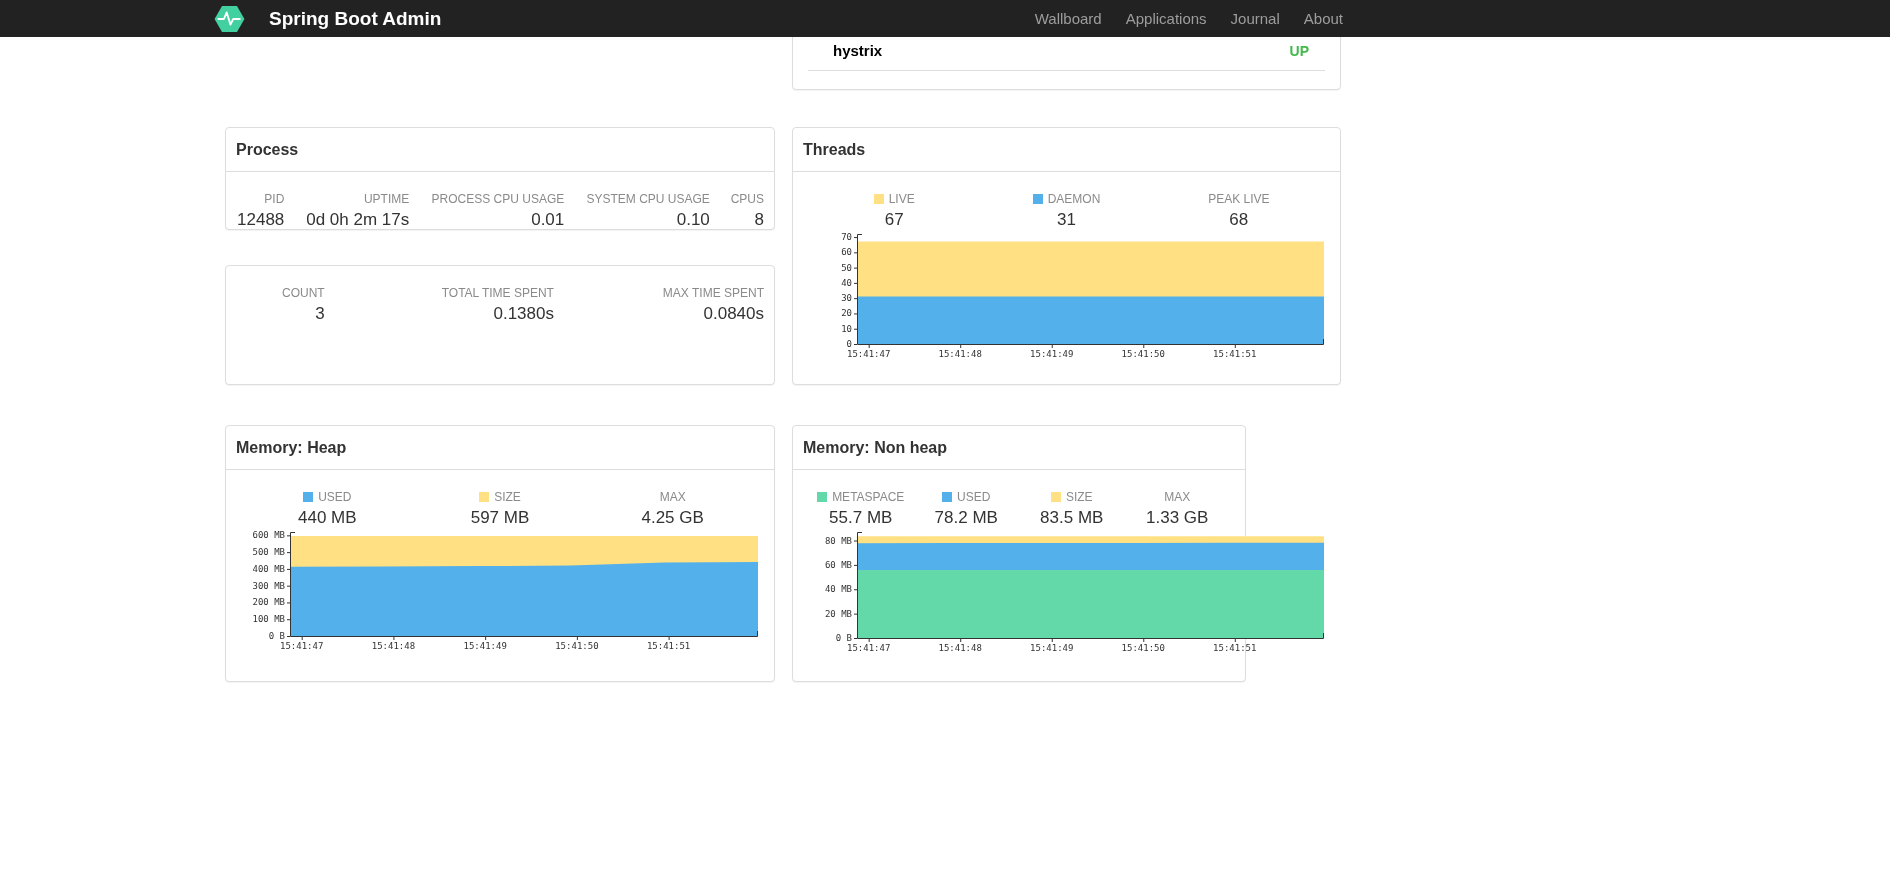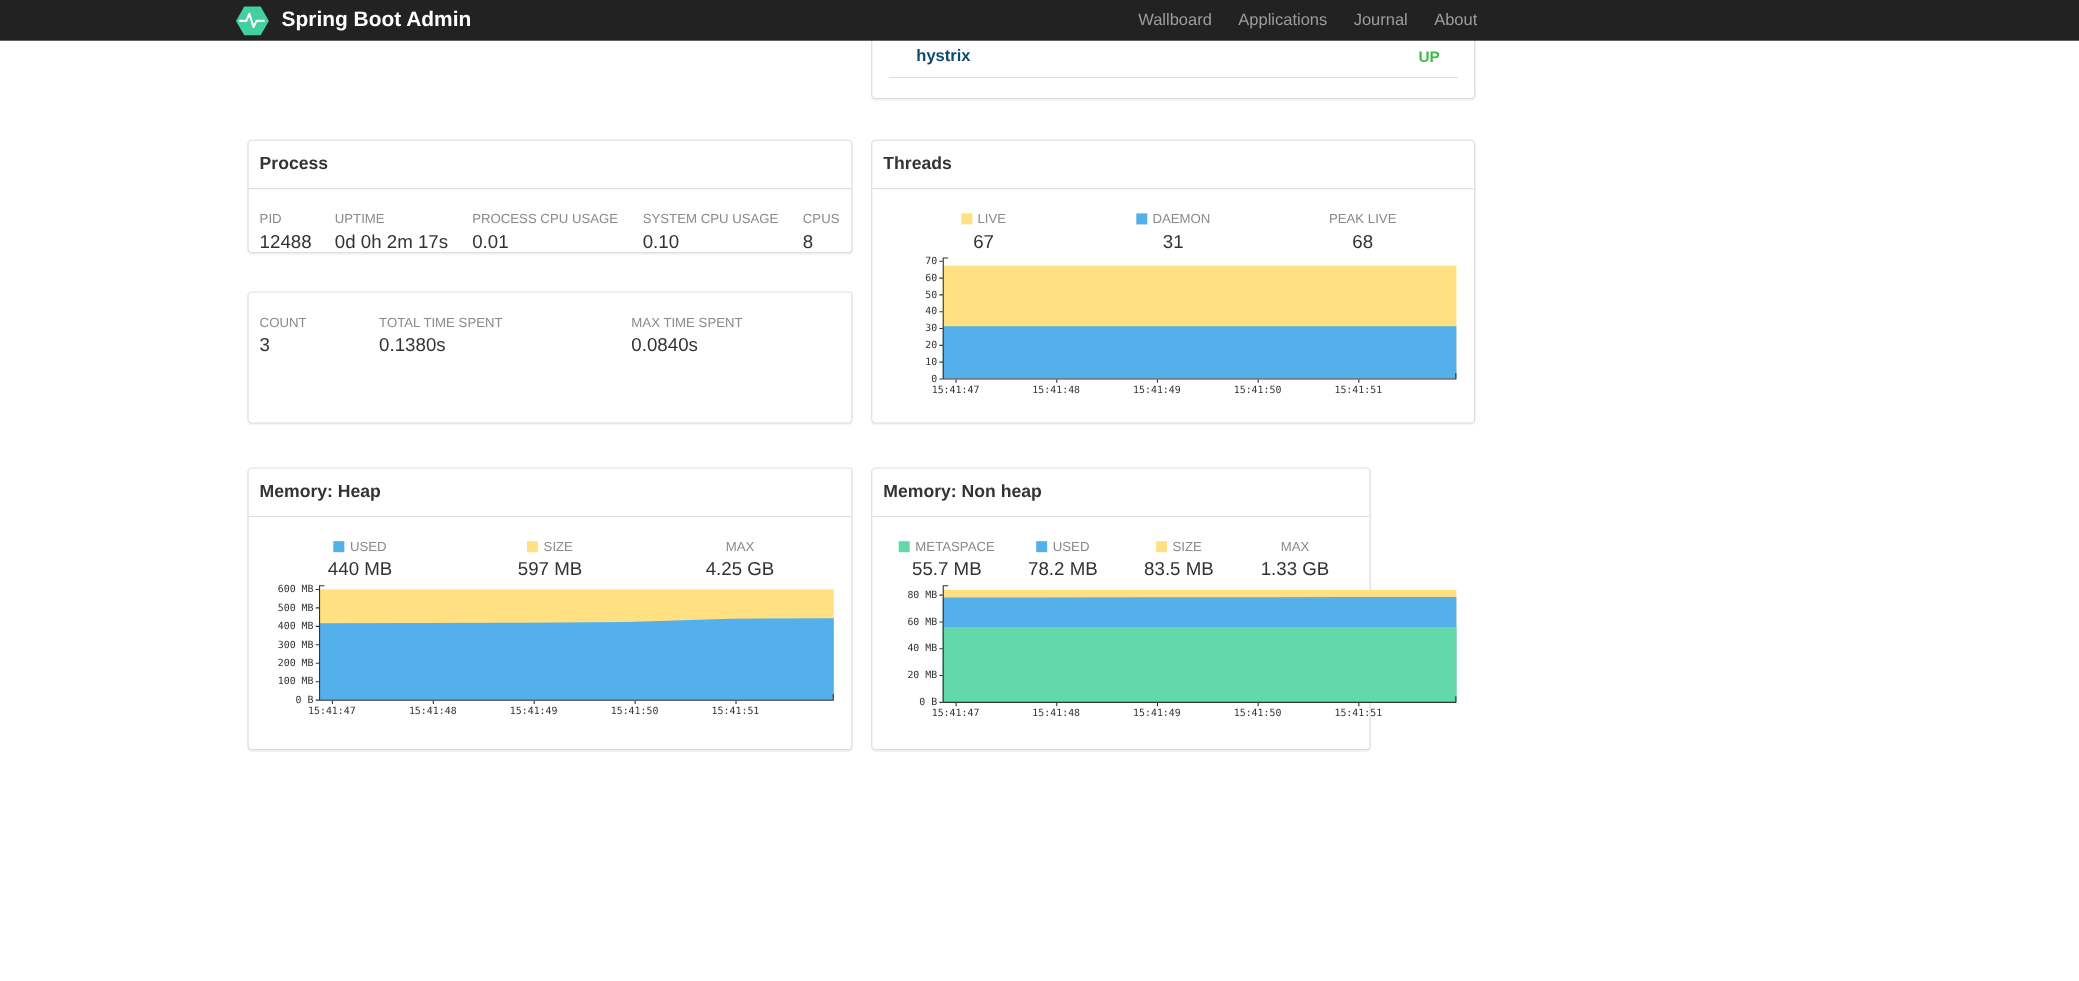--- a/index.html
+++ b/index.html
@@ -17,21 +17,21 @@
     position: absolute; top: 0; left: 0;
     width: 100%; height: 37px;
     background: #222;
     z-index: 10;
   }
   .navbar-inner {
     height: 100%;
     margin-left: 213px; margin-right: 547px;
     display: flex; justify-content: space-between; align-items: center;
   }
-  .brand { display: flex; align-items: center; gap: 10px; text-decoration: none; cursor: pointer; }
+  .brand { display: flex; align-items: center; gap: 23px; text-decoration: none; cursor: pointer; }
   .brand-title { color: #fff; font-size: 19px; font-weight: bold; white-space: nowrap; }
   .nav { display: flex; gap: 24px; }
   .nav-link { color: #9d9d9d; font-size: 15px; text-decoration: none; cursor: pointer; white-space: nowrap; }
   
   .panel {
     position: absolute;
     background: #fff;
     border: 1px solid #ddd;
     border-radius: 4px;
     box-shadow: 0 1px 1px rgba(0,0,0,.05);
@@ -50,25 +50,25 @@
   
   .app-spacer { height: 75px; }
   .app-row {
     margin: 0 15px;
     padding: 0 16px 0 25px;
     height: 40px;
     display: flex; justify-content: space-between; align-items: center;
     border-bottom: 1px solid #ddd;
     cursor: pointer;
   }
-  .app-name { font-size: 15px; font-weight: bold; color: #0c4a6e; }
+  .app-name { font-size: 15px; font-weight: bold; color: #000000; }
   .app-status { font-size: 14px; font-weight: bold; text-align: right; }
   
   .metrics { width: 100%; border-collapse: collapse; table-layout: auto; }
-  .metrics td { text-align: left; }
+  .metrics td { text-align: right; }
   .metrics .labels td { padding: 20px 10px 0; font-size: 12px; line-height: 14px; color: #8a8a8a; white-space: nowrap; }
   .metrics .values td { padding: 4px 10px 8px; font-size: 17px; line-height: 20px; color: #333; white-space: nowrap; }
   
   .stats { display: flex; padding: 20px 15px 0; }
   .stat { flex: 1; text-align: center; }
   .stat-label { font-size: 12px; line-height: 14px; color: #8a8a8a; white-space: nowrap; }
   .stat-value { font-size: 17px; line-height: 20px; margin-top: 4px; color: #333; }
   .sq { display: inline-block; width: 10px; height: 10px; margin-right: 5px; vertical-align: -1px; }
   
   .chart { position: absolute; left: 12px; top: 100px; }

